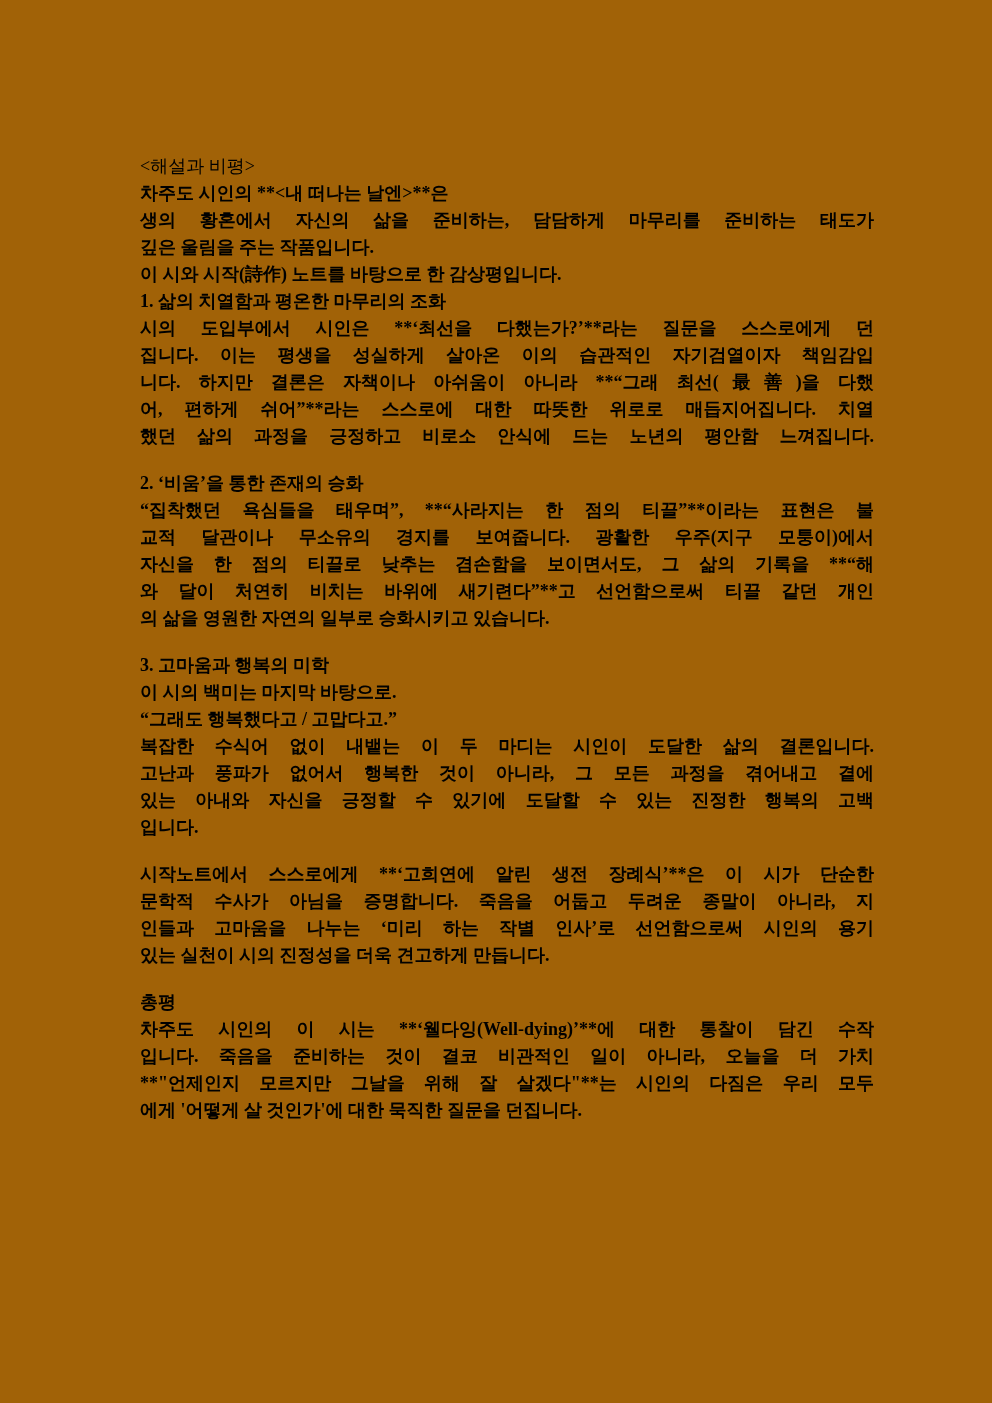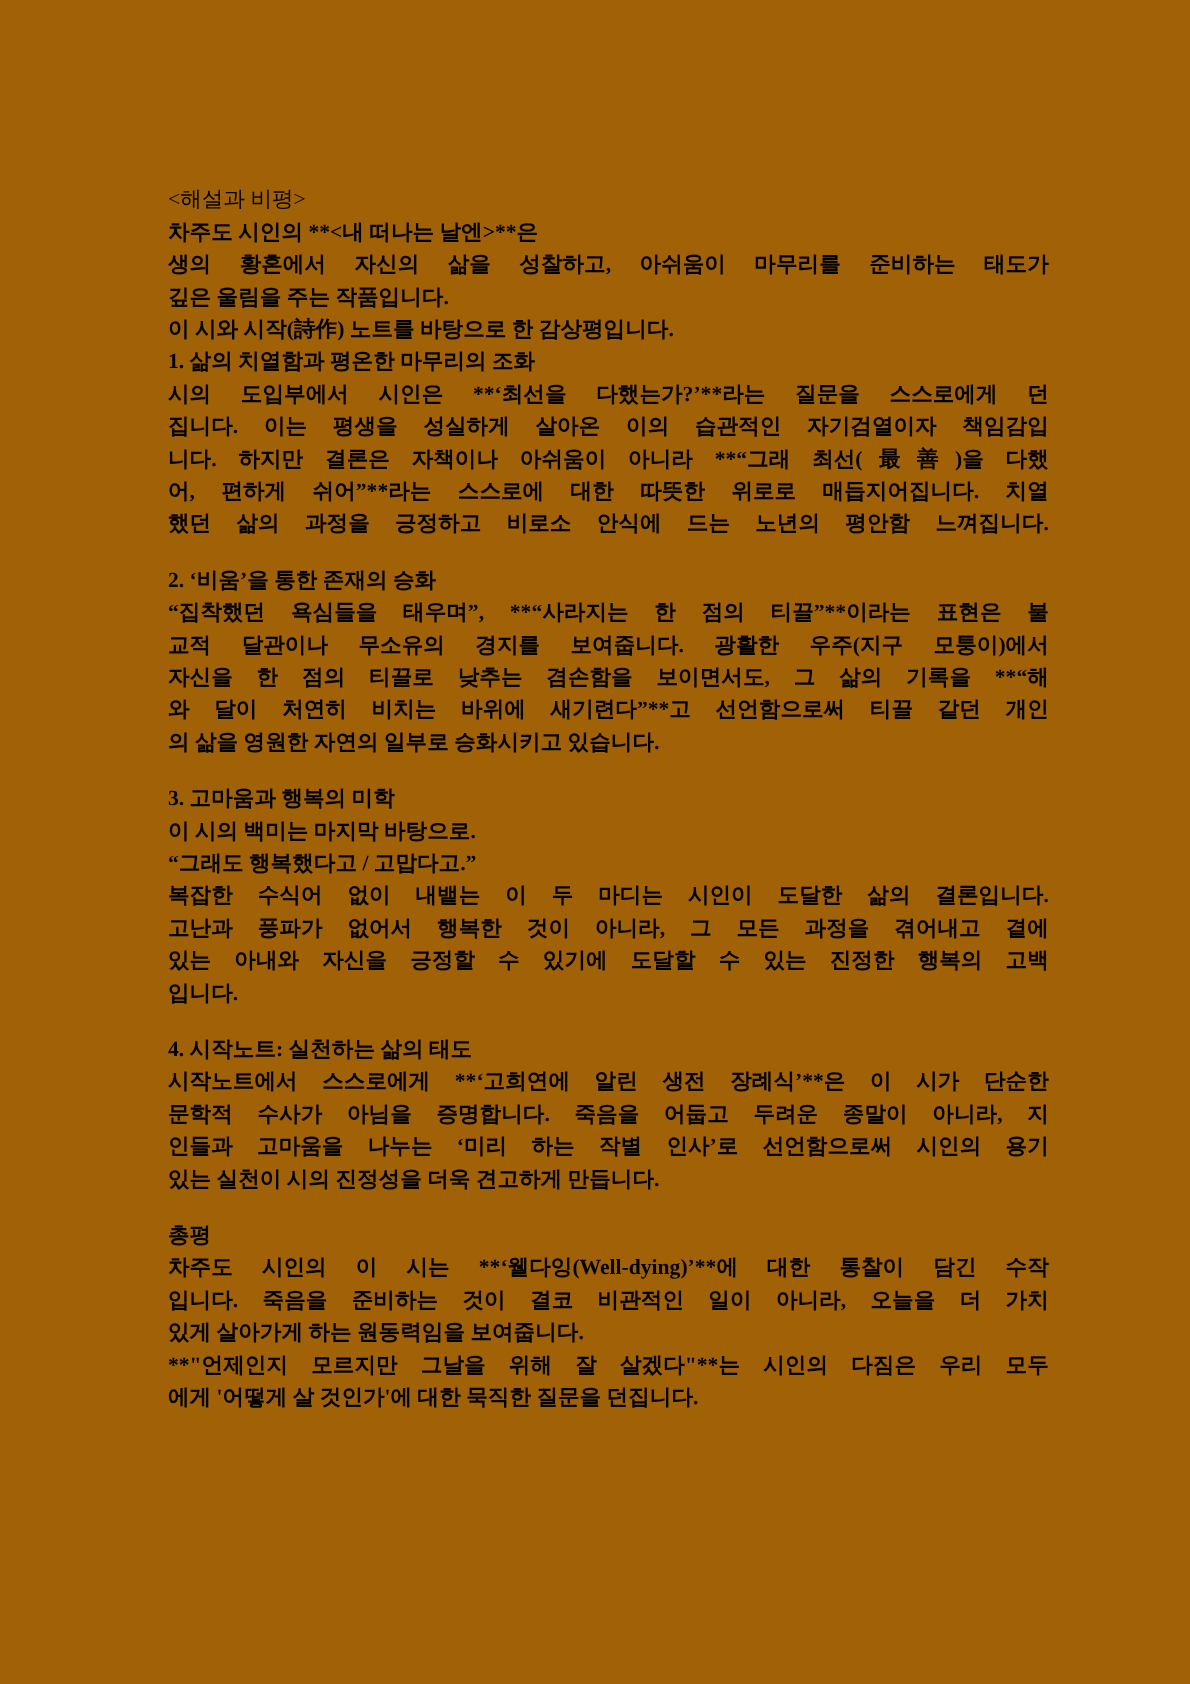--- a/index.html
+++ b/index.html
@@ -44,21 +44,21 @@
     min-height: 20px;
   }
 </style>
 </head>
 <body>
 
 <div class="page">
   <div class="text-block" id="lines-container">
       <div class="line title">&lt;해설과 비평&gt;</div>
       <div class="line">차주도 시인의 **&lt;내 떠나는 날엔&gt;**은</div>
-      <div class="line just">생의 황혼에서 자신의 삶을 성찰하고, 아쉬움이 마무리를 준비하는 태도가</div>
+      <div class="line just">생의 황혼에서 자신의 삶을 준비하는, 담담하게 마무리를 준비하는 태도가</div>
       <div class="line">깊은 울림을 주는 작품입니다.</div>
       <div class="line">이 시와 시작(詩作) 노트를 바탕으로 한 감상평입니다.</div>
       <div class="line">1. 삶의 치열함과 평온한 마무리의 조화</div>
       <div class="line just">시의 도입부에서 시인은 **‘최선을 다했는가?’**라는 질문을 스스로에게 던</div>
       <div class="line just">집니다. 이는 평생을 성실하게 살아온 이의 습관적인 자기검열이자 책임감입</div>
       <div class="line just">니다. 하지만 결론은 자책이나 아쉬움이 아니라 **“그래 최선(最善)을 다했</div>
       <div class="line just">어, 편하게 쉬어”**라는 스스로에 대한 따뜻한 위로로 매듭지어집니다. 치열</div>
       <div class="line just">했던 삶의 과정을 긍정하고 비로소 안식에 드는 노년의 평안함 느껴집니다.</div>
       <div class="line blank"></div>
       <div class="line">2. ‘비움’을 통한 존재의 승화</div>
@@ -69,26 +69,24 @@
       <div class="line">의 삶을 영원한 자연의 일부로 승화시키고 있습니다.</div>
       <div class="line blank"></div>
       <div class="line">3. 고마움과 행복의 미학</div>
       <div class="line">이 시의 백미는 마지막 바탕으로.</div>
       <div class="line">“그래도 행복했다고 / 고맙다고.”</div>
       <div class="line just">복잡한 수식어 없이 내뱉는 이 두 마디는 시인이 도달한 삶의 결론입니다.</div>
       <div class="line just">고난과 풍파가 없어서 행복한 것이 아니라, 그 모든 과정을 겪어내고 곁에</div>
       <div class="line just">있는 아내와 자신을 긍정할 수 있기에 도달할 수 있는 진정한 행복의 고백</div>
       <div class="line">입니다.</div>
       <div class="line blank"></div>
-      <div class="line">4. 시작노트: 실천하는 삶의 태도</div>
       <div class="line just">시작노트에서 스스로에게 **‘고희연에 알린 생전 장례식’**은 이 시가 단순한</div>
       <div class="line just">문학적 수사가 아님을 증명합니다. 죽음을 어둡고 두려운 종말이 아니라, 지</div>
       <div class="line just">인들과 고마움을 나누는 ‘미리 하는 작별 인사’로 선언함으로써 시인의 용기</div>
       <div class="line">있는 실천이 시의 진정성을 더욱 견고하게 만듭니다.</div>
       <div class="line blank"></div>
       <div class="line">총평</div>
       <div class="line just">차주도 시인의 이 시는 **‘웰다잉(Well-dying)’**에 대한 통찰이 담긴 수작</div>
       <div class="line just">입니다. 죽음을 준비하는 것이 결코 비관적인 일이 아니라, 오늘을 더 가치</div>
-      <div class="line">있게 살아가게 하는 원동력임을 보여줍니다.</div>
       <div class="line just">**"언제인지 모르지만 그날을 위해 잘 살겠다"**는 시인의 다짐은 우리 모두</div>
       <div class="line">에게 '어떻게 살 것인가'에 대한 묵직한 질문을 던집니다.</div>
     </div>
 </div>
 
 </body></html>

